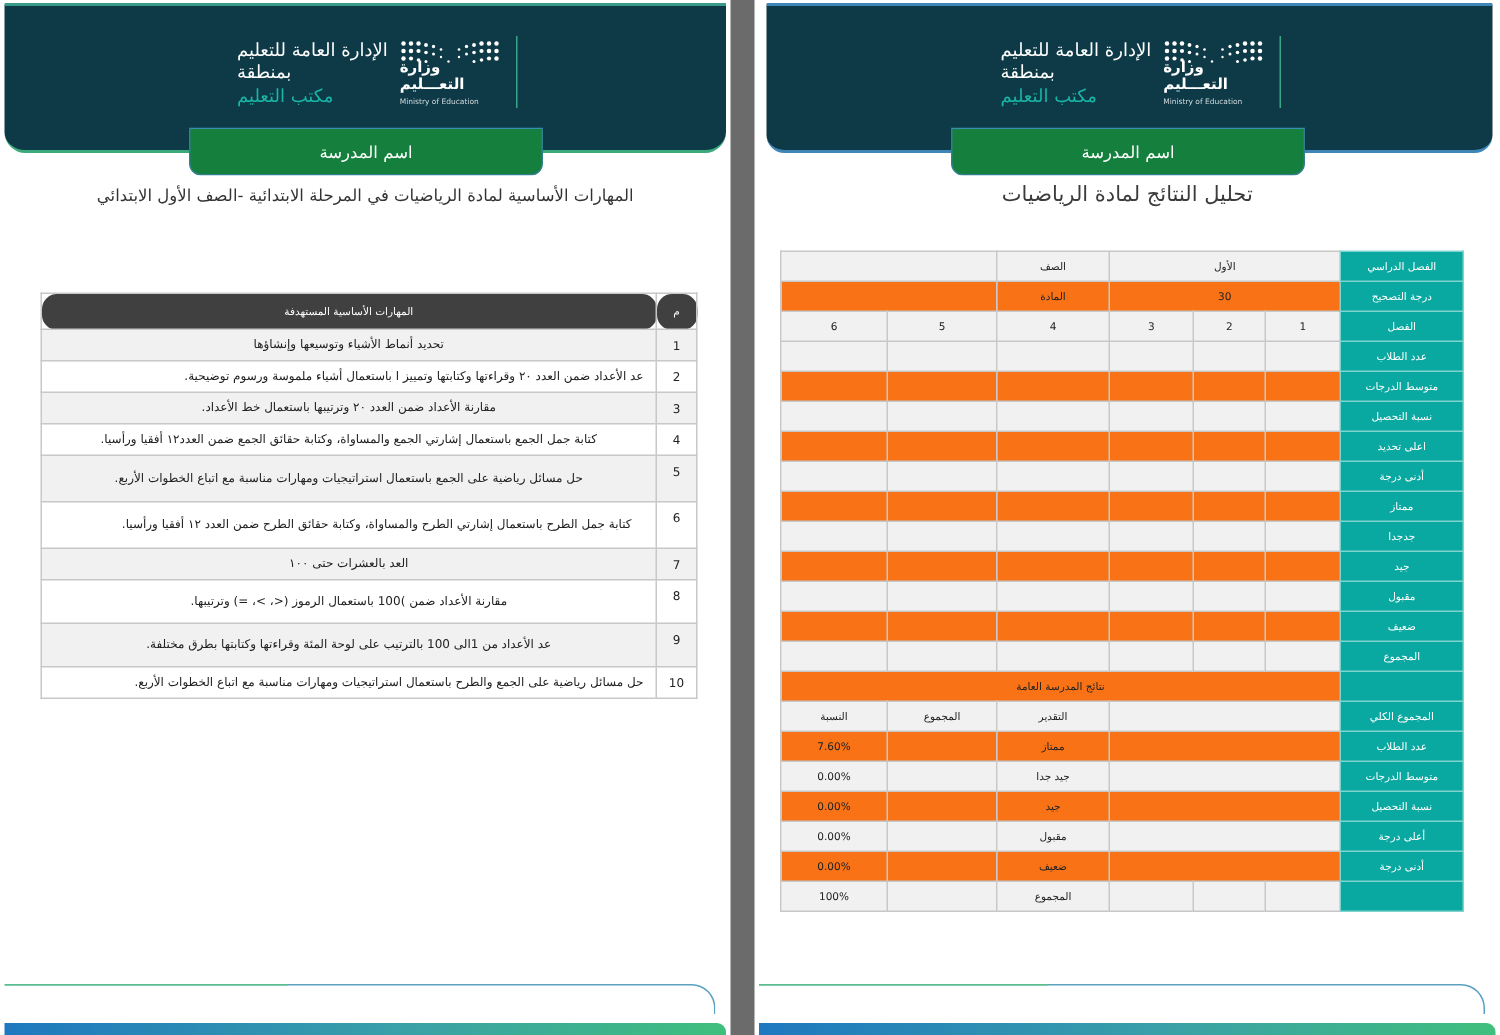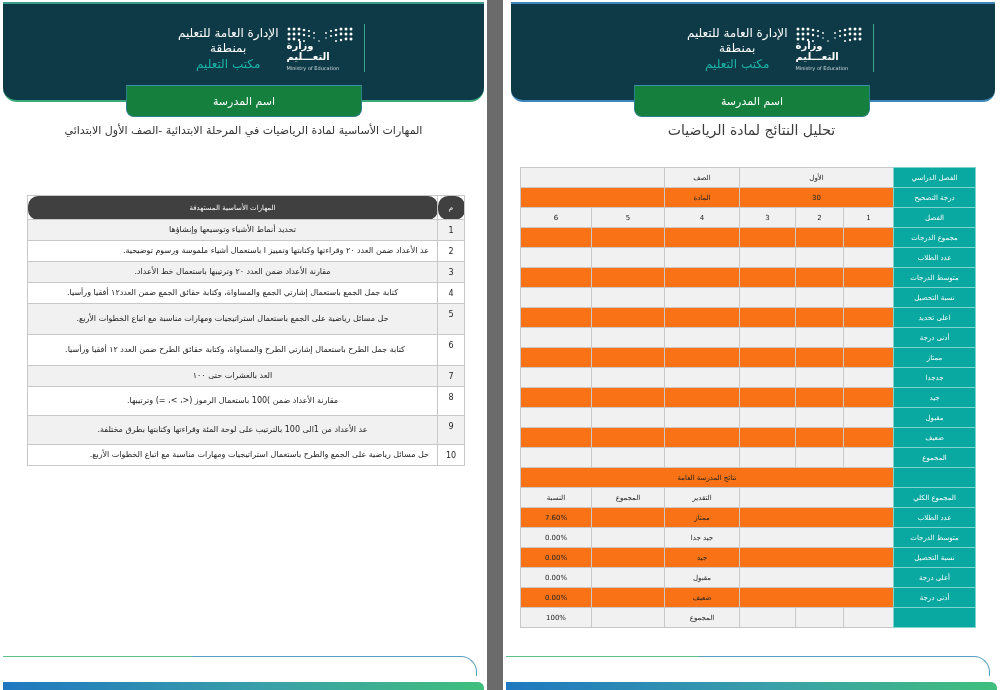--- a/index.html
+++ b/index.html
@@ -14,21 +14,21 @@
   .page-left .banner { border-bottom-right-radius: 14px; border-bottom-left-radius: 14px; }
 
   .header-block { position: absolute; top: 24px; display: flex; align-items: center; direction: ltr; }
   .page-left .header-block { left: 158px; }
   .page-right .header-block { left: 164px; }
   .logo { width: 68px; height: 48px; position: relative; margin-right: 10px; }
   .logo .dots { position: absolute; top: 2px; left: 0; width: 68px; height: 20px; }
   .logo .mw-ar { position: absolute; top: 16px; left: 0; color: #ffffff; font-size: 10px; font-weight: bold; direction: rtl; width: 58px; text-align: left; letter-spacing: 0.3px; }
   .logo .mw-en { position: absolute; top: 41px; left: 0; color: #cfd9dc; font-size: 5px; white-space: nowrap; }
   .vline { width: 1px; height: 48px; background: #3aa58a; margin-right: 10px; }
-  .header-text { direction: rtl; text-align: center; color: #ffffff; order: -1; margin-right: 8px; margin-left: 20px; }
+  .header-text { direction: rtl; text-align: left; color: #ffffff; order: -1; margin-right: 8px; }
   .header-text .l1 { font-size: 12px; line-height: 16px; }
   .header-text .l2 { font-size: 12px; line-height: 15px; }
   .header-text .l3 { font-size: 12px; line-height: 16px; color: #19b5a7; }
 
   .school-tab { position: absolute; top: 85px; height: 32px; background: #15803d; border: 1px solid #2f7f8c; border-top-color: #3a8fb0; border-radius: 0 0 8px 8px; color: #ffffff; font-size: 11px; display: flex; align-items: center; justify-content: center; }
   .page-left .school-tab { left: 126px; width: 236px; }
   .page-right .school-tab { left: 131px; width: 236px; }
 
   .page-subtitle { position: absolute; left: 0; right: 0; text-align: center; color: #333; }
   .page-left .page-subtitle { top: 124px; font-size: 11px; }
@@ -138,21 +138,21 @@
         <tr class="even">
             <td class="num">4</td>
             <td class="txt">كتابة جمل الجمع باستعمال إشارتي الجمع والمساواة، وكتابة حقائق الجمع ضمن العدد١٢ أفقيا ورأسيا.</td>
           </tr>
         <tr class="odd">
             <td class="num">5</td>
             <td class="txt" style="line-height:30px">حل مسائل رياضية على الجمع باستعمال استراتيجيات ومهارات مناسبة مع اتباع الخطوات الأربع.</td>
           </tr>
         <tr class="even">
             <td class="num">6</td>
-            <td class="txt" style="line-height:30px;padding-right:3px">كتابة جمل الطرح باستعمال إشارتي الطرح والمساواة، وكتابة حقائق الطرح ضمن العدد ١٢ أفقيا ورأسيا.</td>
+            <td class="txt" style="line-height:30px;text-align:right;padding-right:16px">كتابة جمل الطرح باستعمال إشارتي الطرح والمساواة، وكتابة حقائق الطرح ضمن العدد ١٢ أفقيا ورأسيا.</td>
           </tr>
         <tr class="odd">
             <td class="num">7</td>
             <td class="txt">العد بالعشرات حتى ١٠٠</td>
           </tr>
         <tr class="even">
             <td class="num">8</td>
             <td class="txt" style="line-height:28px">مقارنة الأعداد ضمن )100 باستعمال الرموز (&lt;، &gt;، =) وترتيبها.</td>
           </tr>
         <tr class="odd">
@@ -251,29 +251,20 @@
 
         <tr class="g">
           <td class="side">الفصل</td>
           <td>1</td>
           <td>2</td>
           <td>3</td>
           <td>4</td>
           <td>5</td>
           <td>6</td>
         </tr>
-        <tr class="w">
-            <td class="side">مجموع الدرجات</td>
-            <td></td>
-            <td></td>
-            <td></td>
-            <td></td>
-            <td></td>
-            <td></td>
-          </tr>
         <tr class="g">
             <td class="side">عدد الطلاب</td>
             <td></td>
             <td></td>
             <td></td>
             <td></td>
             <td></td>
             <td></td>
           </tr>
         <tr class="w">

